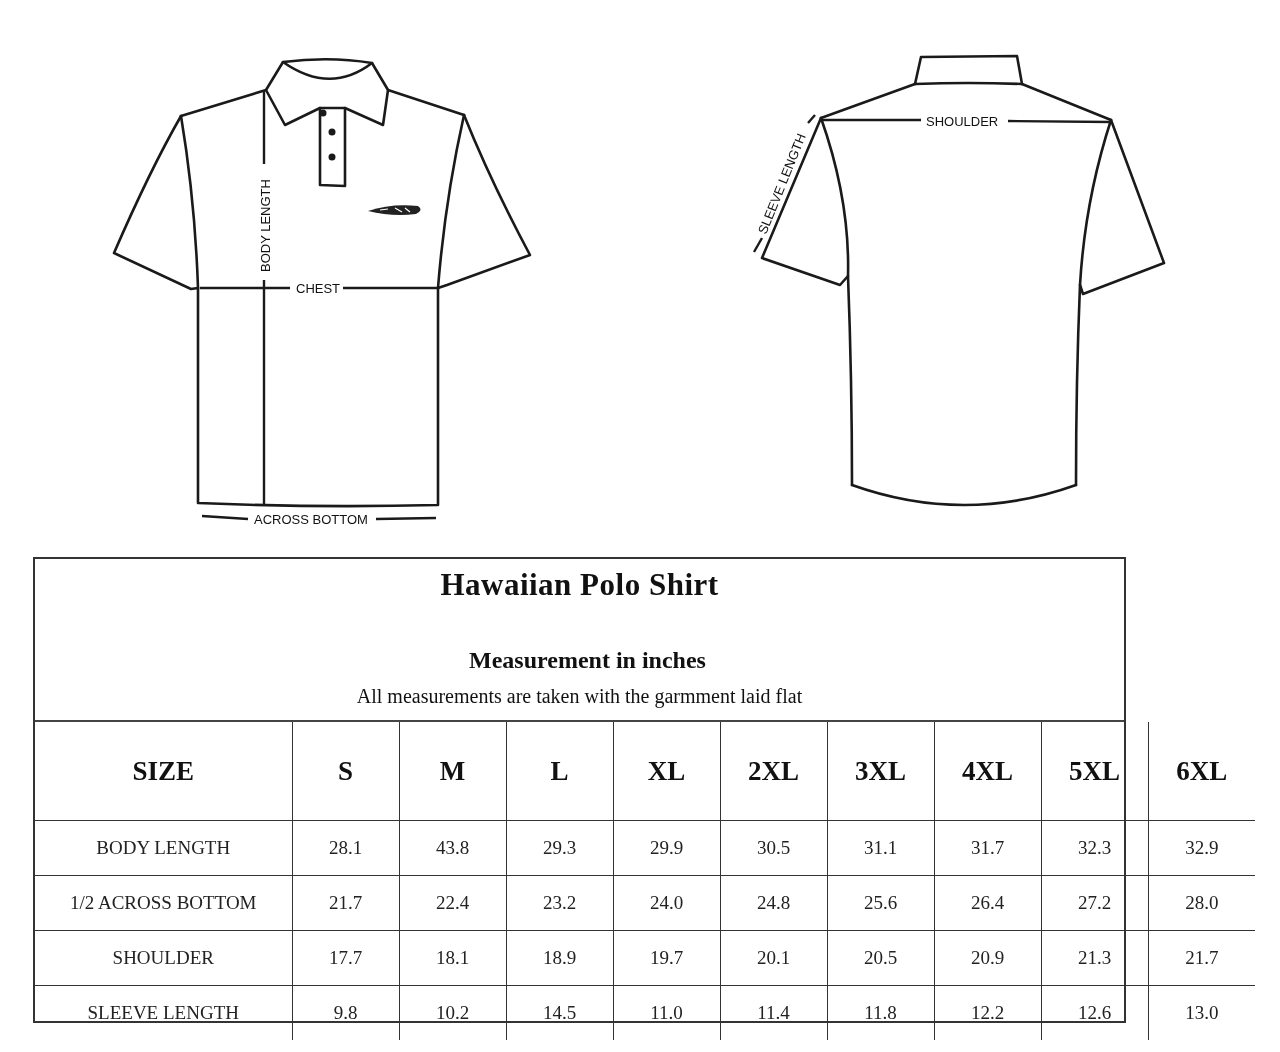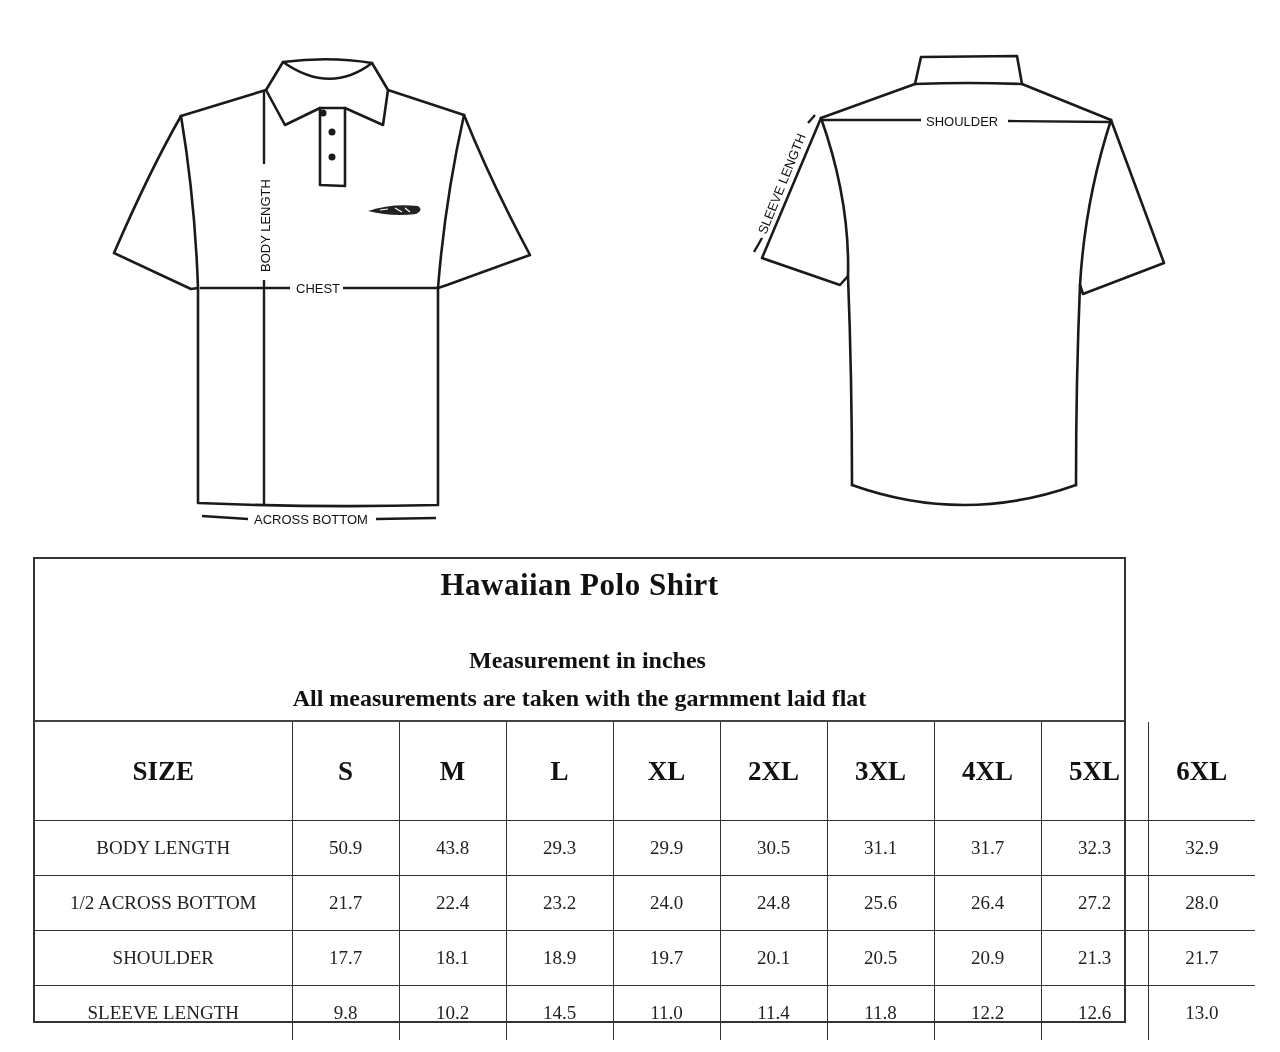--- a/index.html
+++ b/index.html
@@ -62,22 +62,22 @@
       left: 0; right: 0;
       top: 88px;
       font-size: 24px;
       font-weight: bold;
       margin-left: 16px;
     }
     .chart-sub2 {
       position: absolute;
       left: 0; right: 0;
       top: 126px;
-      font-size: 24px;
-      font-weight: bold;
+      font-size: 20px;
+      font-weight: normal;
     }
     table.sizes {
       width: 100%;
       border-collapse: collapse;
       table-layout: fixed;
     }
     table.sizes th, table.sizes td {
       border: 1.5px solid #333;
       text-align: center;
       padding: 6px;
@@ -204,21 +204,21 @@
         <th>2XL</th>
         <th>3XL</th>
         <th>4XL</th>
         <th>5XL</th>
         <th>6XL</th>
       </tr>
     </thead>
     <tbody>
       <tr>
         <td>BODY LENGTH</td>
-        <td>50.9</td>
+        <td>28.1</td>
         <td>43.8</td>
         <td>29.3</td>
         <td>29.9</td>
         <td>30.5</td>
         <td>31.1</td>
         <td>31.7</td>
         <td>32.3</td>
         <td>32.9</td>
       </tr>
       <tr>

